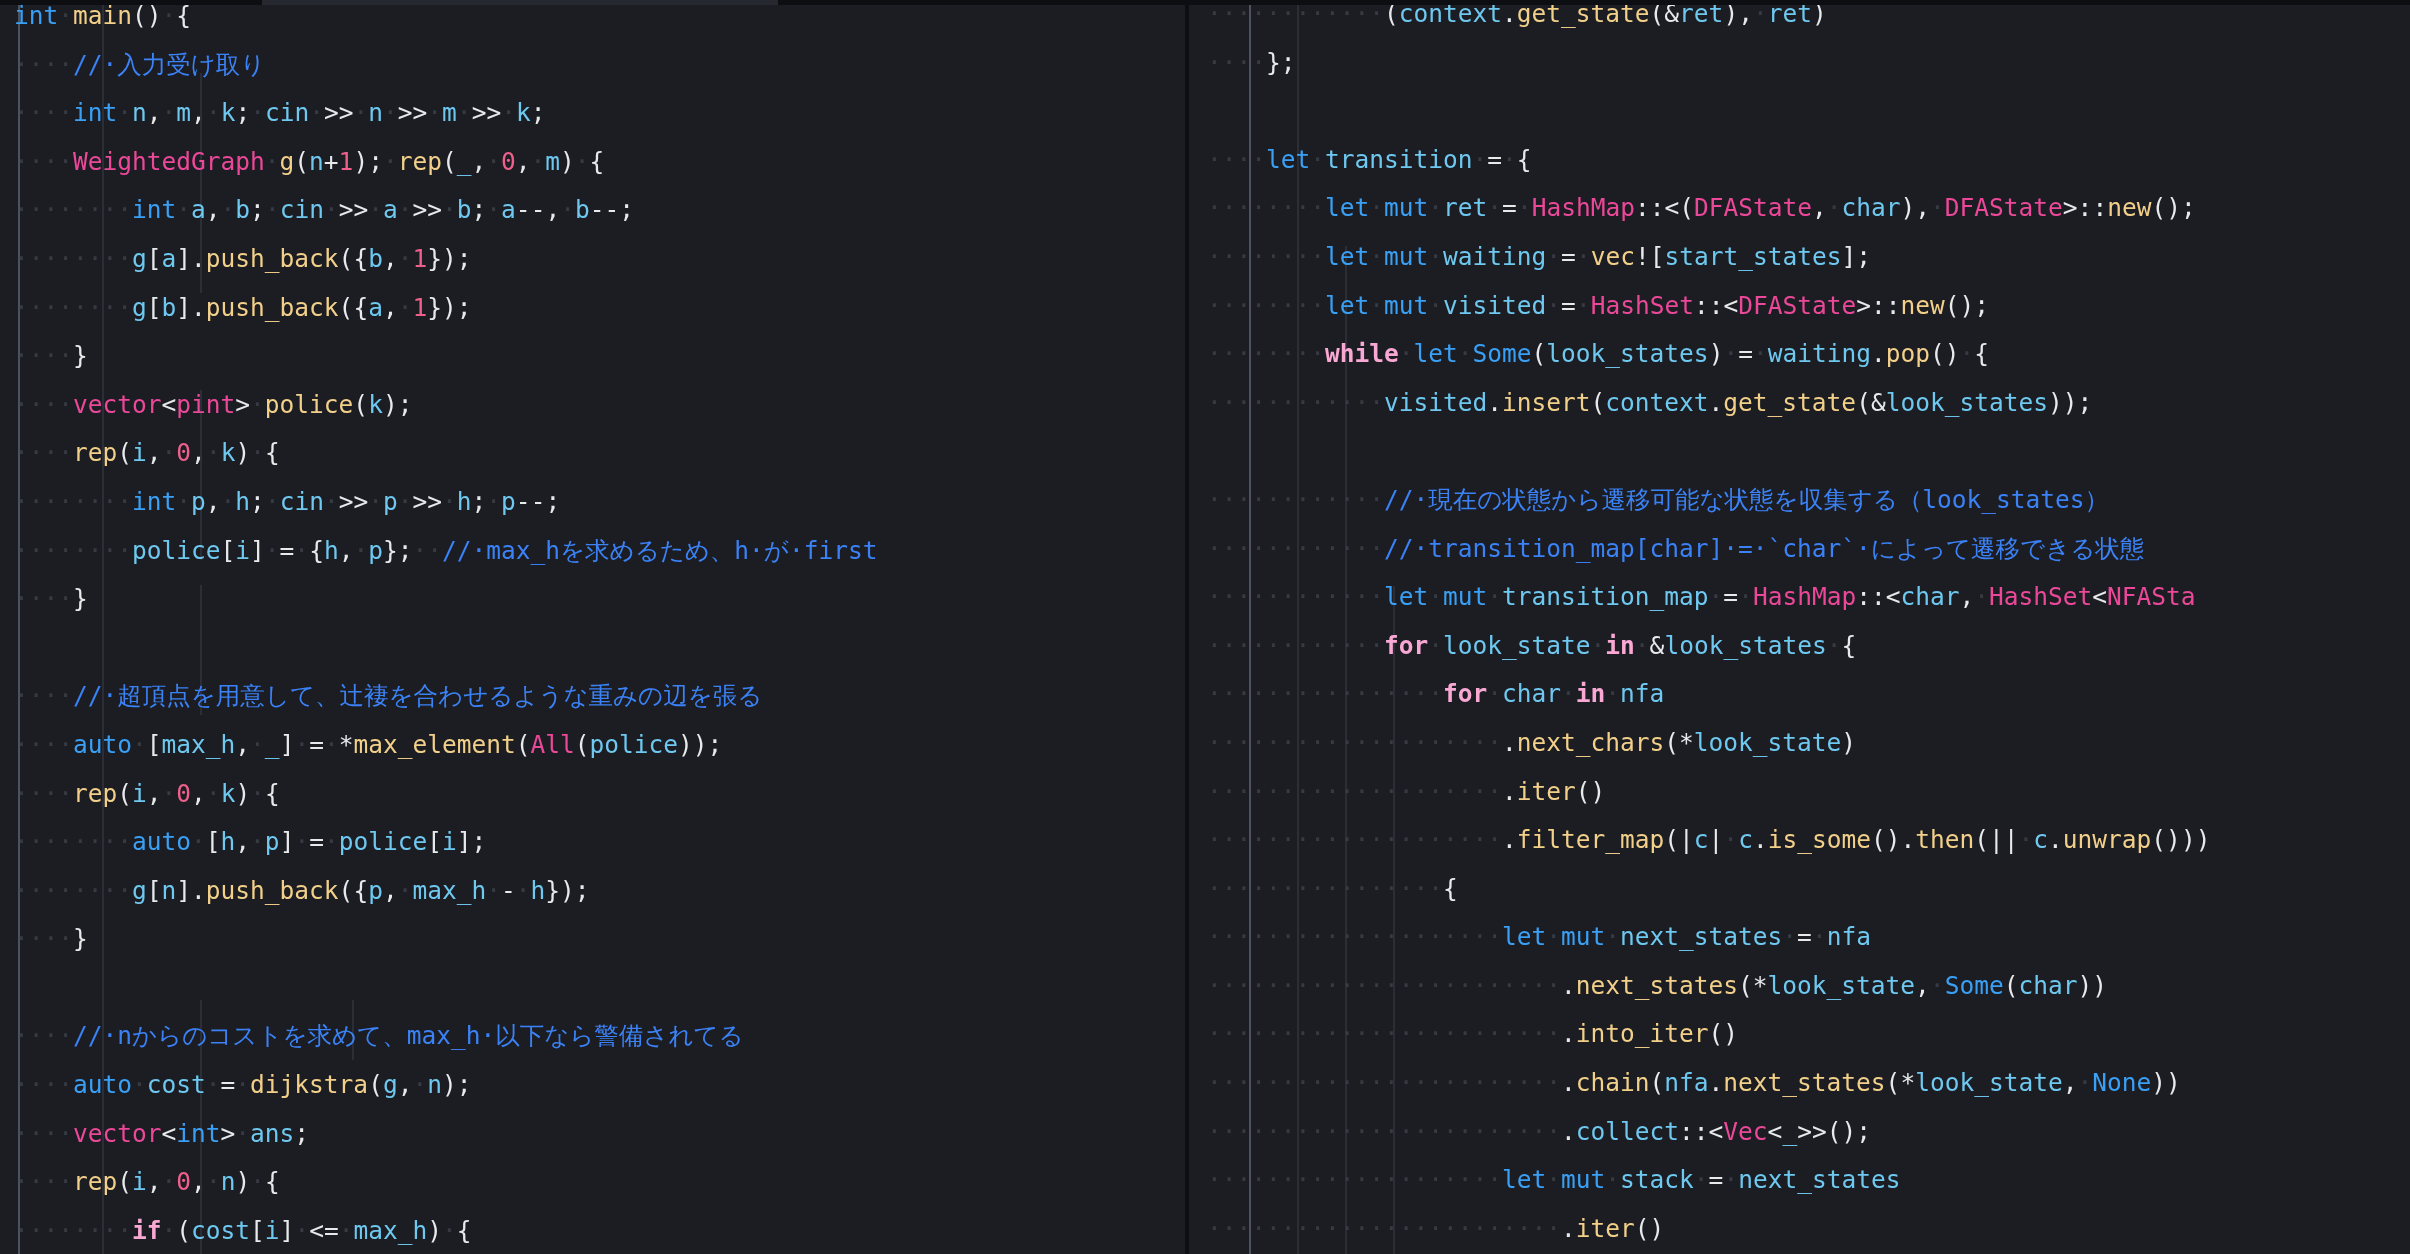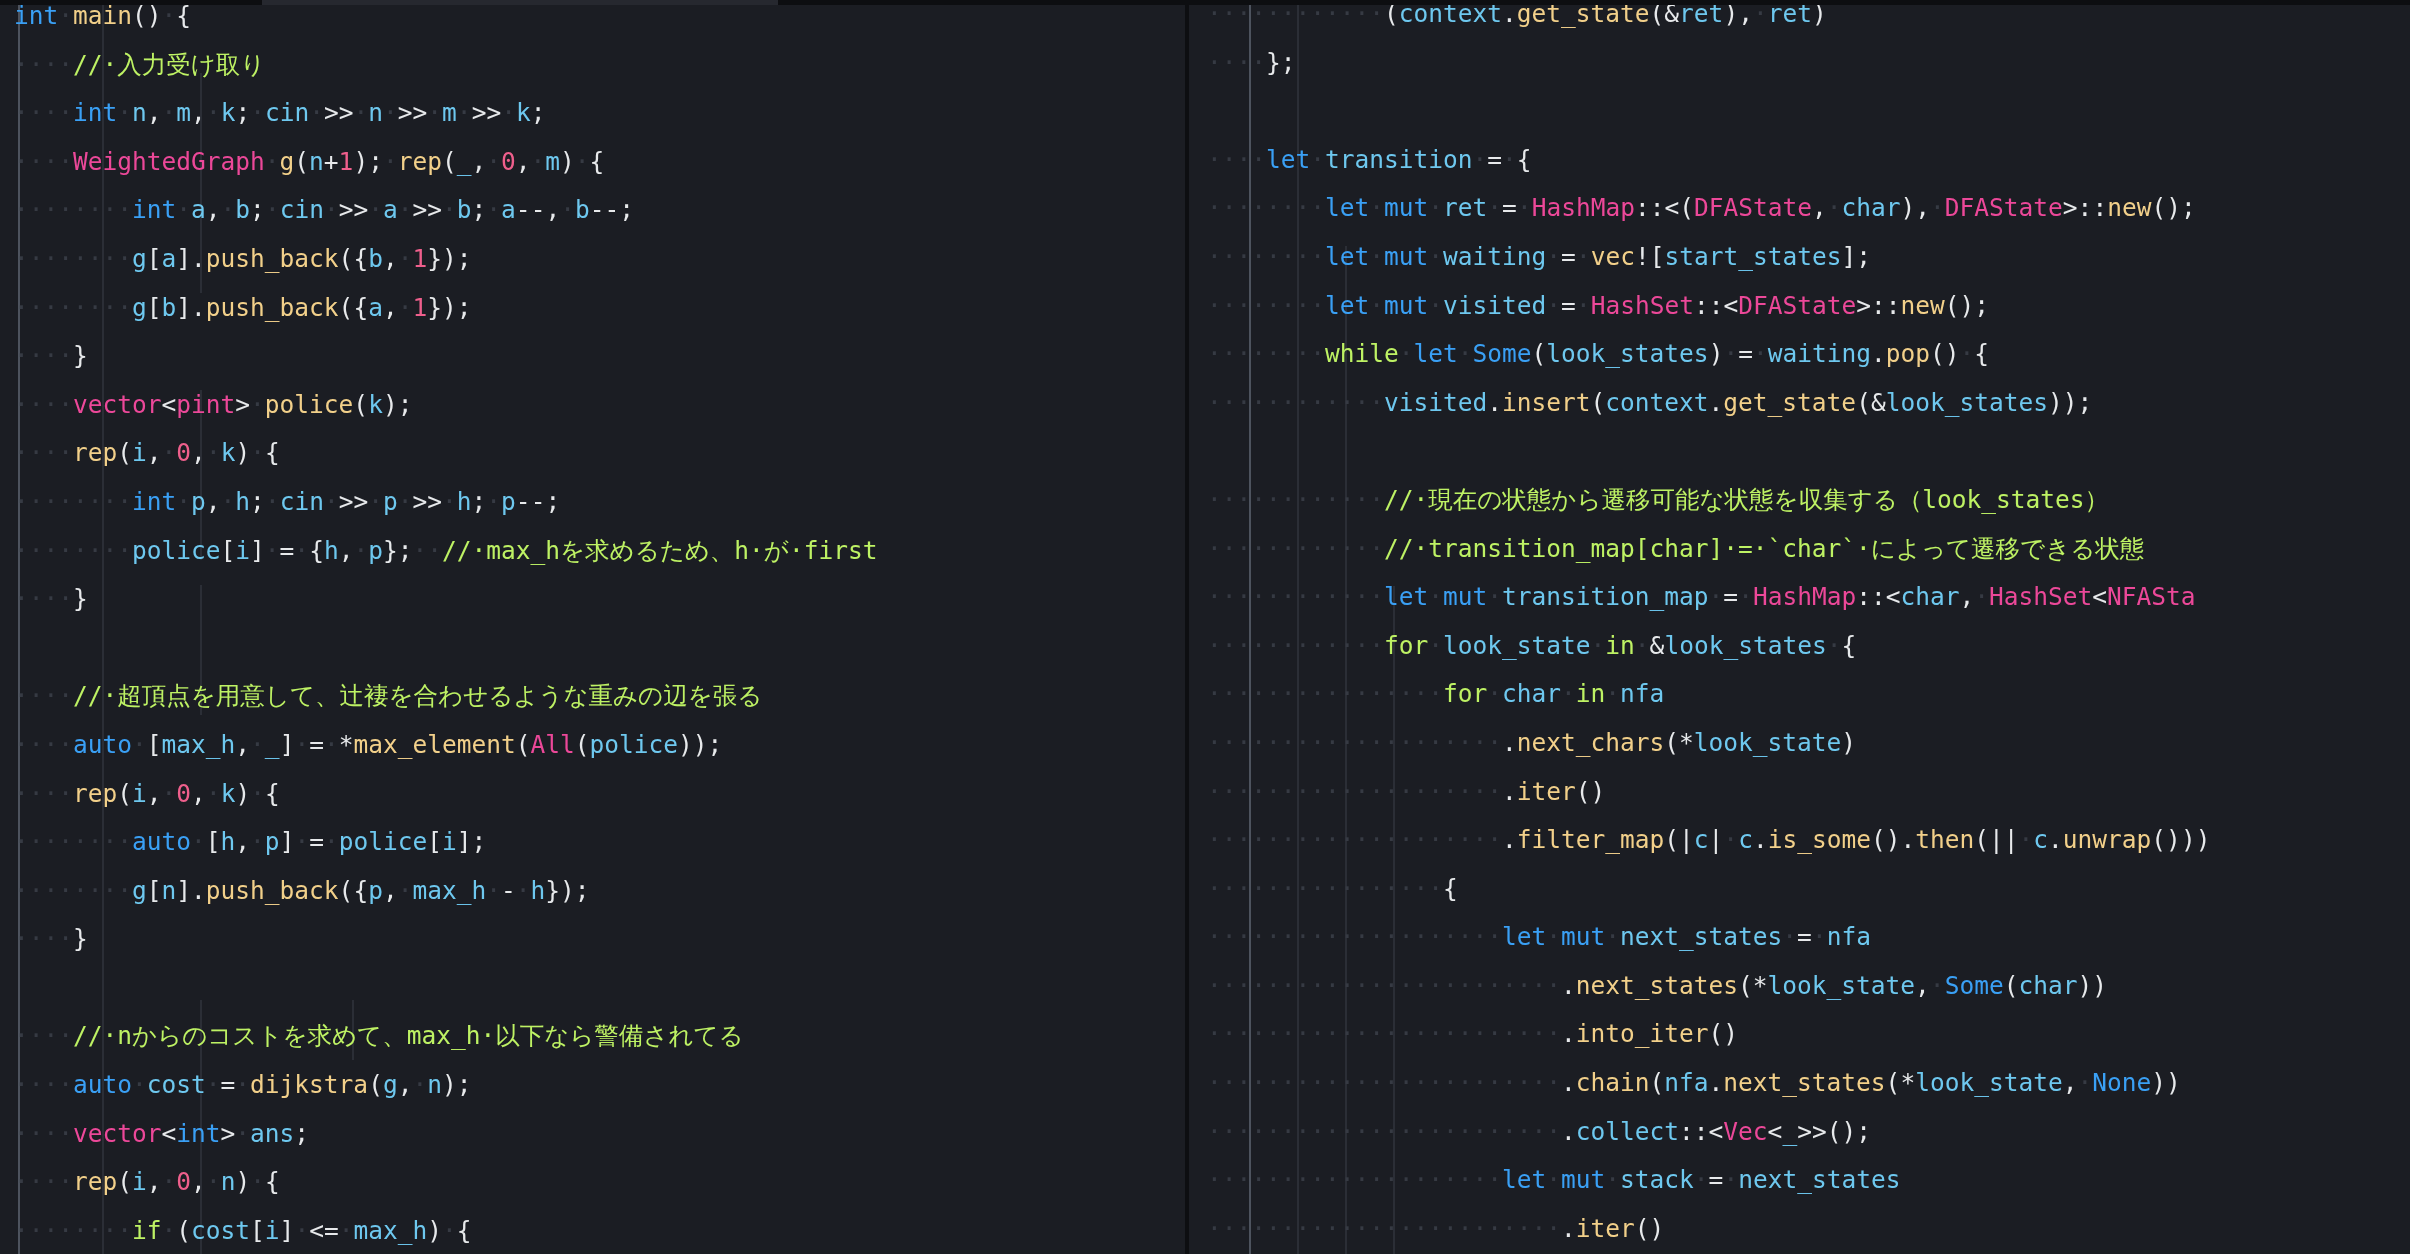--- a/index.html
+++ b/index.html
@@ -23,27 +23,27 @@
   .code{position:relative;padding-top:0px;white-space:pre;}
   .line{height:48.6px;white-space:pre;position:relative;}
 
   
   .guides{position:absolute;top:0;left:0;width:100%;height:100%;pointer-events:none;}
   .guide{position:absolute;top:0;width:2px;background:#2b2e36;}
   .guide.bright{background:#4d535e;}
 
   
   .kw      {color:#3aa0f5;}       
-  .kw2     {color:#bef264;}       
+  .kw2     {color:#f9a8d4;font-weight:bold;}       
   .type    {color:#ec4899;}       
   .fn      {color:#f2d08a;}       
   .var     {color:#6ec8ef;}       
   .num     {color:#ef5f8c;}       
   .punc    {color:#e7e9eb;}       
-  .cmt     {color:#bef264;}
+  .cmt     {color:#3b82f6;}
   .ws      {color:#363a43;}       
   .ws-lead {color:#363a43;}
 
   .pane-right .code{padding-left:0;}
 </style>
 </head>
 <body>
 
 <div id="app">
 

